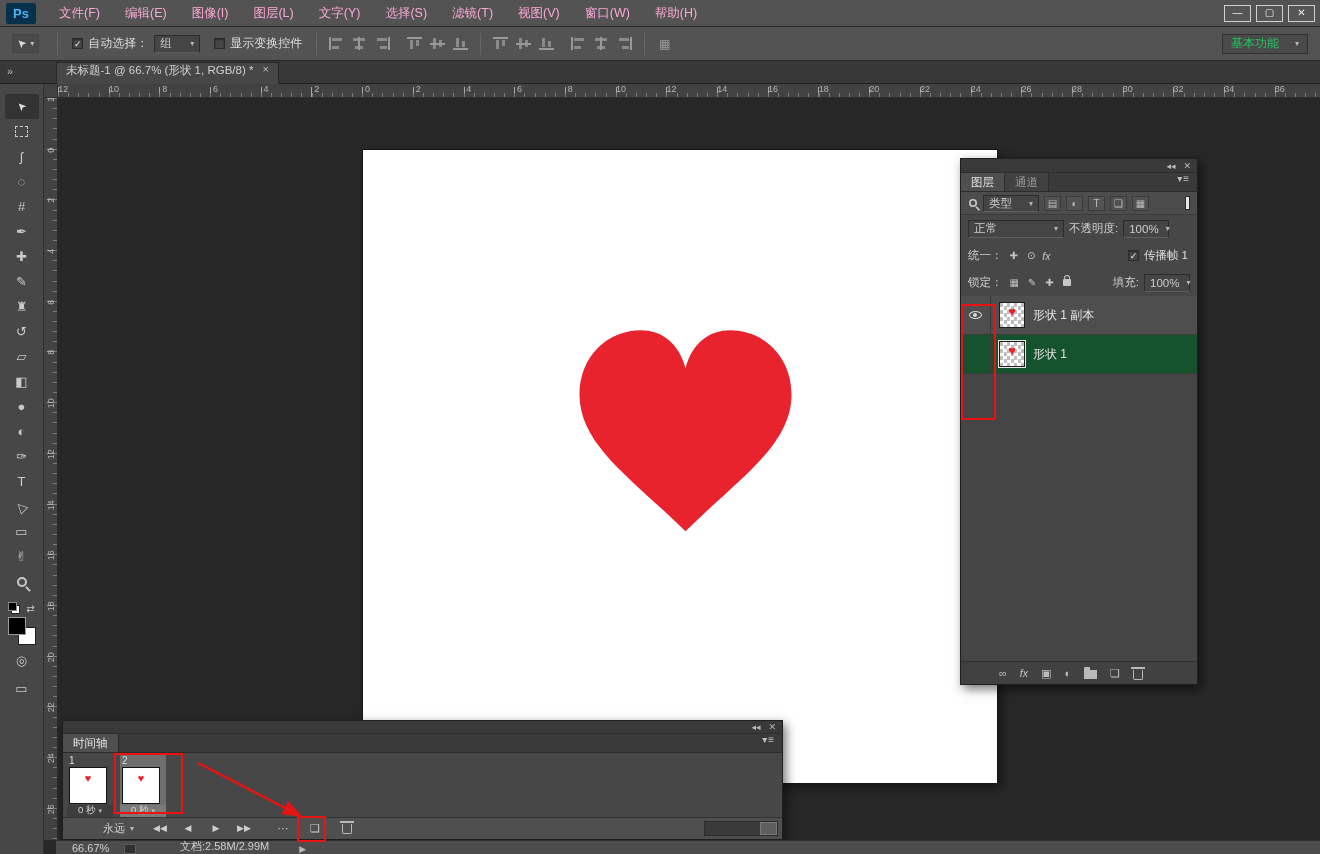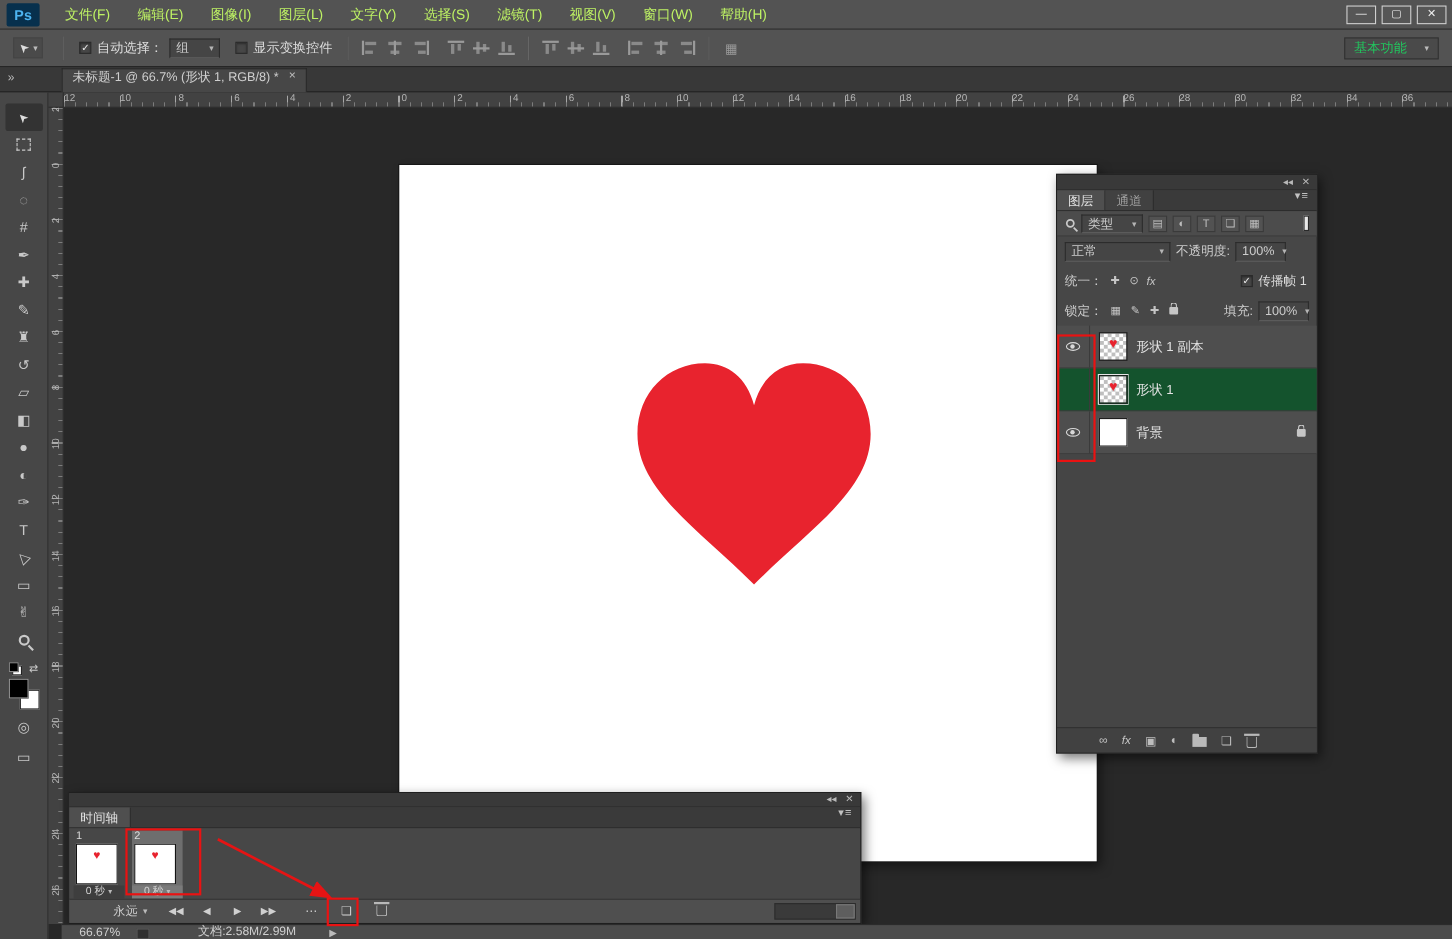--- a/index.html
+++ b/index.html
@@ -3,21 +3,21 @@
 <meta charset="utf-8">
 <style>
   *{box-sizing:border-box;margin:0;padding:0}
   html,body{background:#1d1d1d}
   body{font-family:"Liberation Sans","DejaVu Sans",sans-serif}
   #app{position:relative;width:1320px;height:854px;background:#282828;overflow:hidden;color:#d6d6d6;font-size:12px}
 
   
   .menubar{position:absolute;left:0;top:0;width:1320px;height:27px;background:#535353;border-bottom:1px solid #272727;display:flex;align-items:center}
   .ps-logo{width:30px;height:21px;margin:0 14px 0 6px;background:#07304d;color:#4db4f0;font-weight:bold;font-size:13px;display:flex;align-items:center;justify-content:center;border-radius:2px}
-  .menu-item{padding:3px 9px;margin-right:7px;color:#bef264;font-size:12.5px;cursor:default}
+  .menu-item{padding:3px 9px;margin-right:7px;color:#f9a8d4;font-size:12.5px;cursor:default}
   .win-controls{margin-left:auto;margin-right:5px;display:flex;gap:5px}
   .win-btn{width:27px;height:17px;border:1px solid #cfcfcf;background:#565656;color:#eee;font-size:10px;line-height:1;display:flex;align-items:center;justify-content:center}
 
   
   .optionsbar{position:absolute;left:0;top:27px;width:1320px;height:34px;background:#535353;border-bottom:1px solid #262626;display:flex;align-items:center;font-size:12px}
   .tool-preset{display:flex;align-items:center;gap:4px;margin:0 10px 0 12px;padding:2px 4px;border:1px solid #444;background:#4a4a4a}
   .glyph-nw{display:inline-block;transform:rotate(-135deg);font-size:11px;color:#ddd}
   .caret{font-size:8px;color:#bbb}
   .vsep{width:1px;height:22px;background:#3a3a3a;border-right:1px solid #666;margin:0 8px}
   .opt-check{display:flex;align-items:center;gap:5px;margin:0 6px;color:#ddd}
@@ -442,28 +442,20 @@
             <i class="eye"></i>
           </span>
         <span class="thumb checker hheart"></span>
         <span class="lname">形状 1 副本</span>
       </div>
       <div class="layer-row sel">
         <span class="eye-cell"></span>
         <span class="thumb checker hheart outlined"></span>
         <span class="lname">形状 1</span>
       </div>
-      <div class="layer-row">
-        <span class="eye-cell">
-            <i class="eye"></i>
-          </span>
-        <span class="thumb"></span>
-        <span class="lname">背景</span>
-        <span class="lock-ic row-lock"></span>
-      </div>
     </div>
     <div class="lp-spacer"></div>
     <div class="lp-bottom">
       <span>∞</span>
       <span class="fx-it">fx</span>
       <span>▣</span>
       <span>◐</span>
       <span class="folder-ic"></span>
       <span>❏</span>
       <span class="trash-ic"></span>

